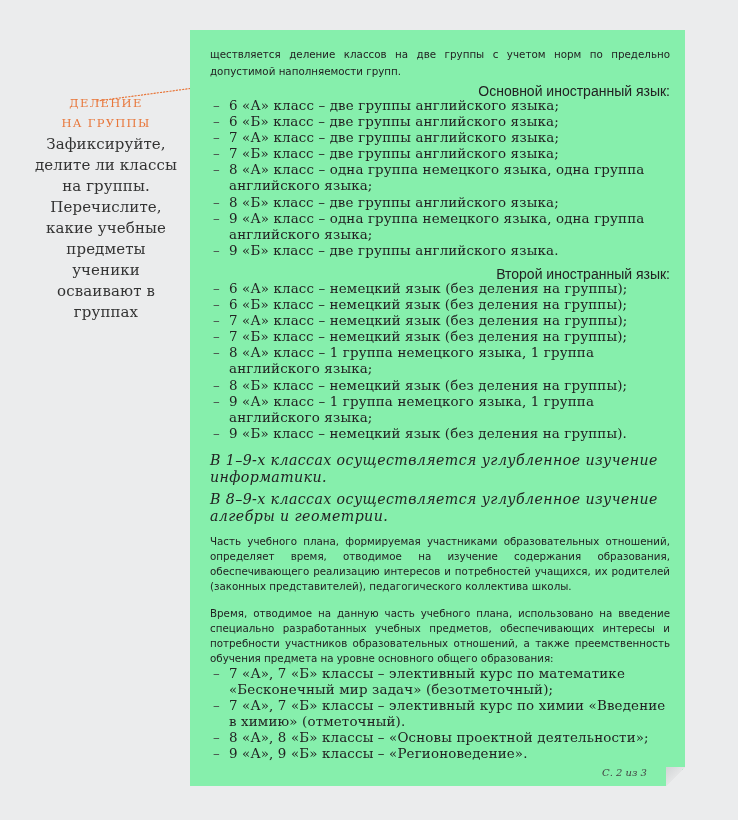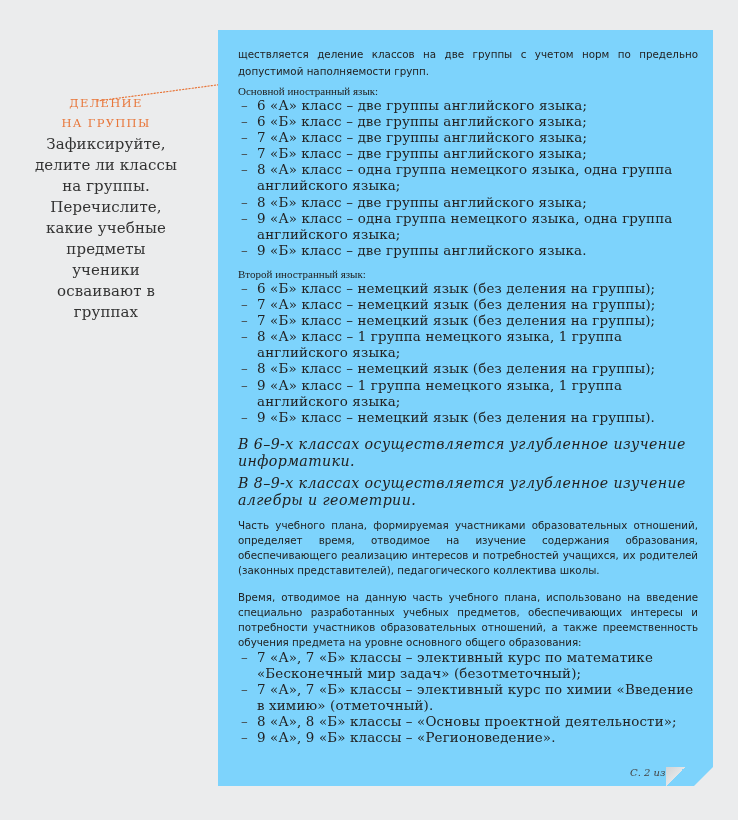--- a/index.html
+++ b/index.html
@@ -15,37 +15,36 @@
     line-height: 20px; text-transform: uppercase;
   }
   .sidenote .body {
     font-family: "DejaVu Serif", serif; color: #333; font-size: 15px; line-height: 21px;
     margin-top: 1px; letter-spacing: 0.1px;
   }
   .leader {
     position: absolute; left: 0; top: 0; width: 738px; height: 820px; pointer-events: none;
   }
   .page {
-    position: absolute; left: 190px; top: 30px; width: 495px; height: 756px; background: #7dd3fc;
+    position: absolute; left: 190px; top: 30px; width: 495px; height: 756px; background: #86efac;
     clip-path: polygon(0 0, 100% 0, 100% 737px, 476px 100%, 0 100%);
-    margin-left: 28px;
   }
   .fold {
     position: absolute; left: 666px; top: 767px; width: 19px; height: 19px;
     background: linear-gradient(135deg, #d2d4d6 0%, #e4e5e6 50%, transparent 50%);
   }
   .content {
     position: absolute; left: 20px; top: 16px; width: 460px;
   }
   .p-sans {
     font-family: "DejaVu Sans", sans-serif; font-size: 10.3px; line-height: 16.5px; color: #222;
     text-align: justify; margin: 0;
   }
   .p-sans.tight { line-height: 15px; }
-  .lbl { font-family: Liberation Serif, serif; font-size: 11px; line-height: 14px; color: #222; margin: 0; }
+  .lbl { font-family: Liberation Sans, sans-serif; font-size: 14px; line-height: 14px; color: #222; margin: 0; text-align: right; }
   ul.items { list-style: none; margin: 0; padding: 0; }
   ul.items li {
     font-family: "DejaVu Serif", serif; font-size: 13.4px; line-height: 16.1px;
     color: #222; position: relative; padding-left: 19px; letter-spacing: 0.15px;
   }
   ul.items li::before {
     content: "–"; font-style: normal; position: absolute; left: 3px; top: 0; color: #444;
   }
   .emph {
     font-family: "DejaVu Serif", serif; font-style: italic; font-size: 14.2px; line-height: 17px;
@@ -82,30 +81,31 @@
         <li>7 «А» класс – две группы английского языка;</li>
         <li>7 «Б» класс – две группы английского языка;</li>
         <li>8 «А» класс – одна группа немецкого языка, одна группа английского языка;</li>
         <li>8 «Б» класс – две группы английского языка;</li>
         <li>9 «А» класс – одна группа немецкого языка, одна группа английского языка;</li>
         <li>9 «Б» класс – две группы английского языка.</li>
       </ul>
 
     <p class="lbl" style="margin-top:8px">Второй иностранный язык:</p>
     <ul class="items" id="fl2">
+        <li>6 «А» класс – немецкий язык (без деления на группы);</li>
         <li>6 «Б» класс – немецкий язык (без деления на группы);</li>
         <li>7 «А» класс – немецкий язык (без деления на группы);</li>
         <li>7 «Б» класс – немецкий язык (без деления на группы);</li>
         <li>8 «А» класс – 1 группа немецкого языка, 1 группа английского языка;</li>
         <li>8 «Б» класс – немецкий язык (без деления на группы);</li>
         <li>9 «А» класс – 1 группа немецкого языка, 1 группа английского языка;</li>
         <li>9 «Б» класс – немецкий язык (без деления на группы).</li>
       </ul>
 
-    <p class="emph" style="margin-top:10px">В 6–9-х классах осуществляется углубленное изучение информатики.</p>
+    <p class="emph" style="margin-top:10px">В 1–9-х классах осуществляется углубленное изучение информатики.</p>
     <p class="emph" style="margin-top:5px">В 8–9-х классах осуществляется углубленное изучение алгебры и геометрии.</p>
 
     <p class="p-sans tight" style="margin-top:9px">Часть учебного плана, формируемая участниками образовательных отношений, определяет время, отводимое на изучение содержания образования, обеспечивающего реализацию интересов и потребностей учащихся, их родителей (законных представителей), педагогического коллектива школы.</p>
     <p class="p-sans tight" style="margin-top:12px">Время, отводимое на данную часть учебного плана, использовано на введение специально разработанных учебных предметов, обеспечивающих интересы и потребности участников образовательных отношений, а также преемственность обучения предмета на уровне основного общего образования:</p>
     <ul class="items" id="electives">
         <li>7 «А», 7 «Б» классы – элективный курс по математике «Бесконечный мир задач» (безотметочный);</li>
         <li>7 «А», 7 «Б» классы – элективный курс по химии «Введение в химию» (отметочный).</li>
         <li>8 «А», 8 «Б» классы – «Основы проектной деятельности»;</li>
         <li>9 «А», 9 «Б» классы – «Регионоведение».</li>
       </ul>

